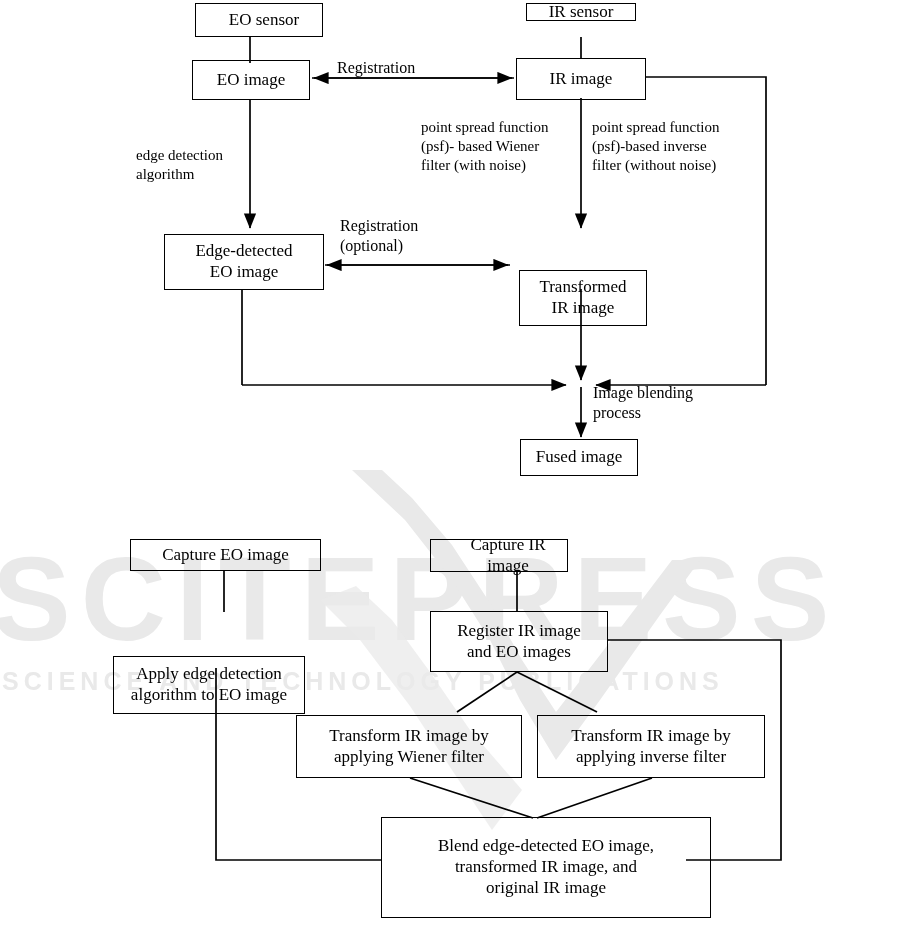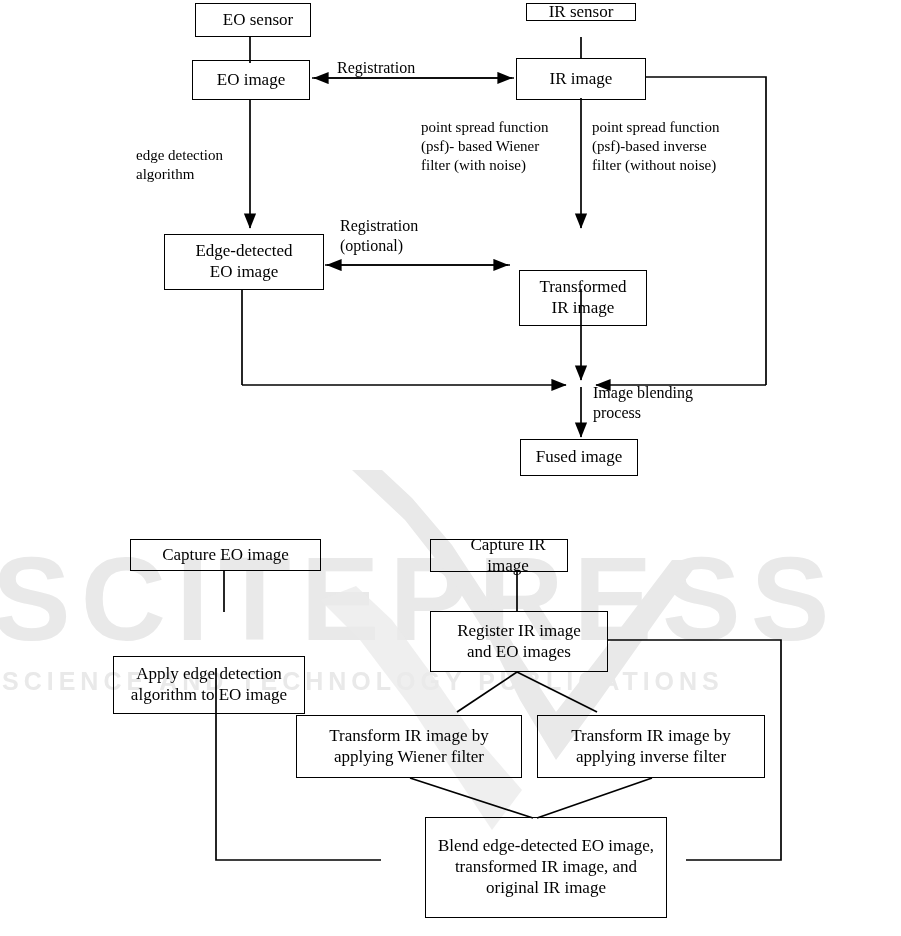--- a/index.html
+++ b/index.html
@@ -115,21 +115,21 @@
       <path d="M608 640 L781 640 L781 860 L686 860"></path>
 
       <path d="M517 672 L457 712"></path>
       <path d="M517 672 L597 712"></path>
 
       <path d="M410 778 L533 818"></path>
       <path d="M652 778 L537 818"></path>
     </g>
   </svg>
 
-  <div class="node f17" style="left:195px; top:3px; width:116px; height:34px;padding-left:16px;">
+  <div class="node f17" style="left:195px; top:3px; width:128px; height:34px;padding-left:16px;">
     <span class="txt">EO sensor</span>
   </div>
 
   <div class="node f17" style="left:526px; top:3px; width:110px; height:18px;">
     <span class="txt">IR sensor</span>
   </div>
 
   <div class="node f17" style="left:192px; top:60px; width:118px; height:40px;">
     <span class="txt">EO image</span>
   </div>
@@ -192,19 +192,19 @@
   <div class="node f17" style="left:296px; top:715px; width:226px; height:63px;">
     <span class="txt">Transform IR image by
 applying Wiener filter</span>
   </div>
 
   <div class="node f17" style="left:537px; top:715px; width:228px; height:63px;">
     <span class="txt">Transform IR image by
 applying inverse filter</span>
   </div>
 
-  <div class="node f17" style="left:381px; top:817px; width:242px; height:101px;margin-left:44px;">
+  <div class="node f17" style="left:381px; top:817px; width:330px; height:101px;">
     <span class="txt">Blend edge-detected EO image,
 transformed IR image, and
 original IR image</span>
   </div>
 
 </div>
 
 </body></html>

